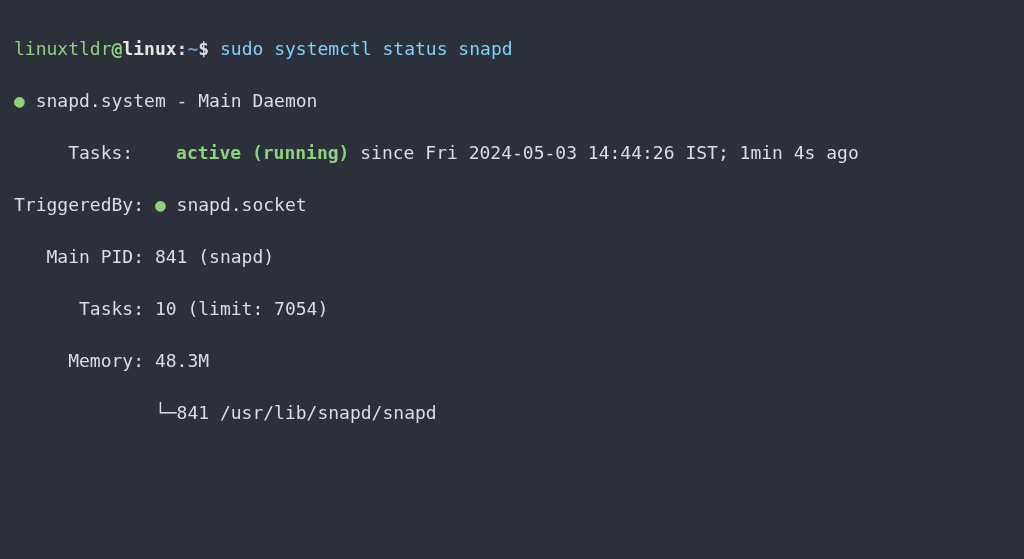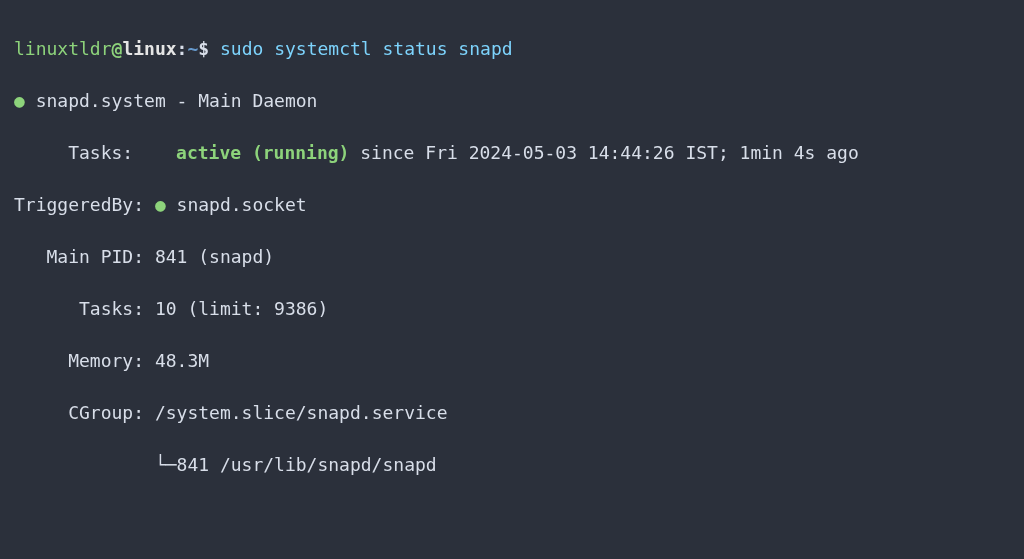--- a/index.html
+++ b/index.html
@@ -40,23 +40,22 @@
 </style>
 </head>
 <body>
 
 <div class="terminal">
 <span class="line"><span class="user">linuxtldr</span><span class="at">@</span><span class="host">linux</span><span class="colon">:</span><span class="tilde">~</span><span class="dollar">$</span> <span class="cmd">sudo systemctl status snapd</span></span>
 <span class="line"><span class="dot-green">●</span> <span>snapd.system</span><span> - </span><span>Main Daemon</span></span>
 <span class="line"><span>     Tasks: </span><span class="active">active (running)</span><span> since Fri 2024-05-03 14:44:26 IST; 1min 4s ago</span></span>
 <span class="line"><span>TriggeredBy: </span><span class="dot-green">●</span><span> snapd.socket</span></span>
 <span class="line"><span>   Main PID: </span><span>841 (snapd)</span></span>
-<span class="line"><span>      Tasks: </span><span>10 (limit: 9386)</span></span>
+<span class="line"><span>      Tasks: </span><span>10 (limit: 7054)</span></span>
 <span class="line"><span>     Memory: </span><span>48.3M</span></span>
-<span class="line"><span>     CGroup: </span><span>/system.slice/snapd.service</span></span>
 <span class="line"><span>             └─841 /usr/lib/snapd/snapd</span></span>
 
 
 
 
 
 
 
 
 

